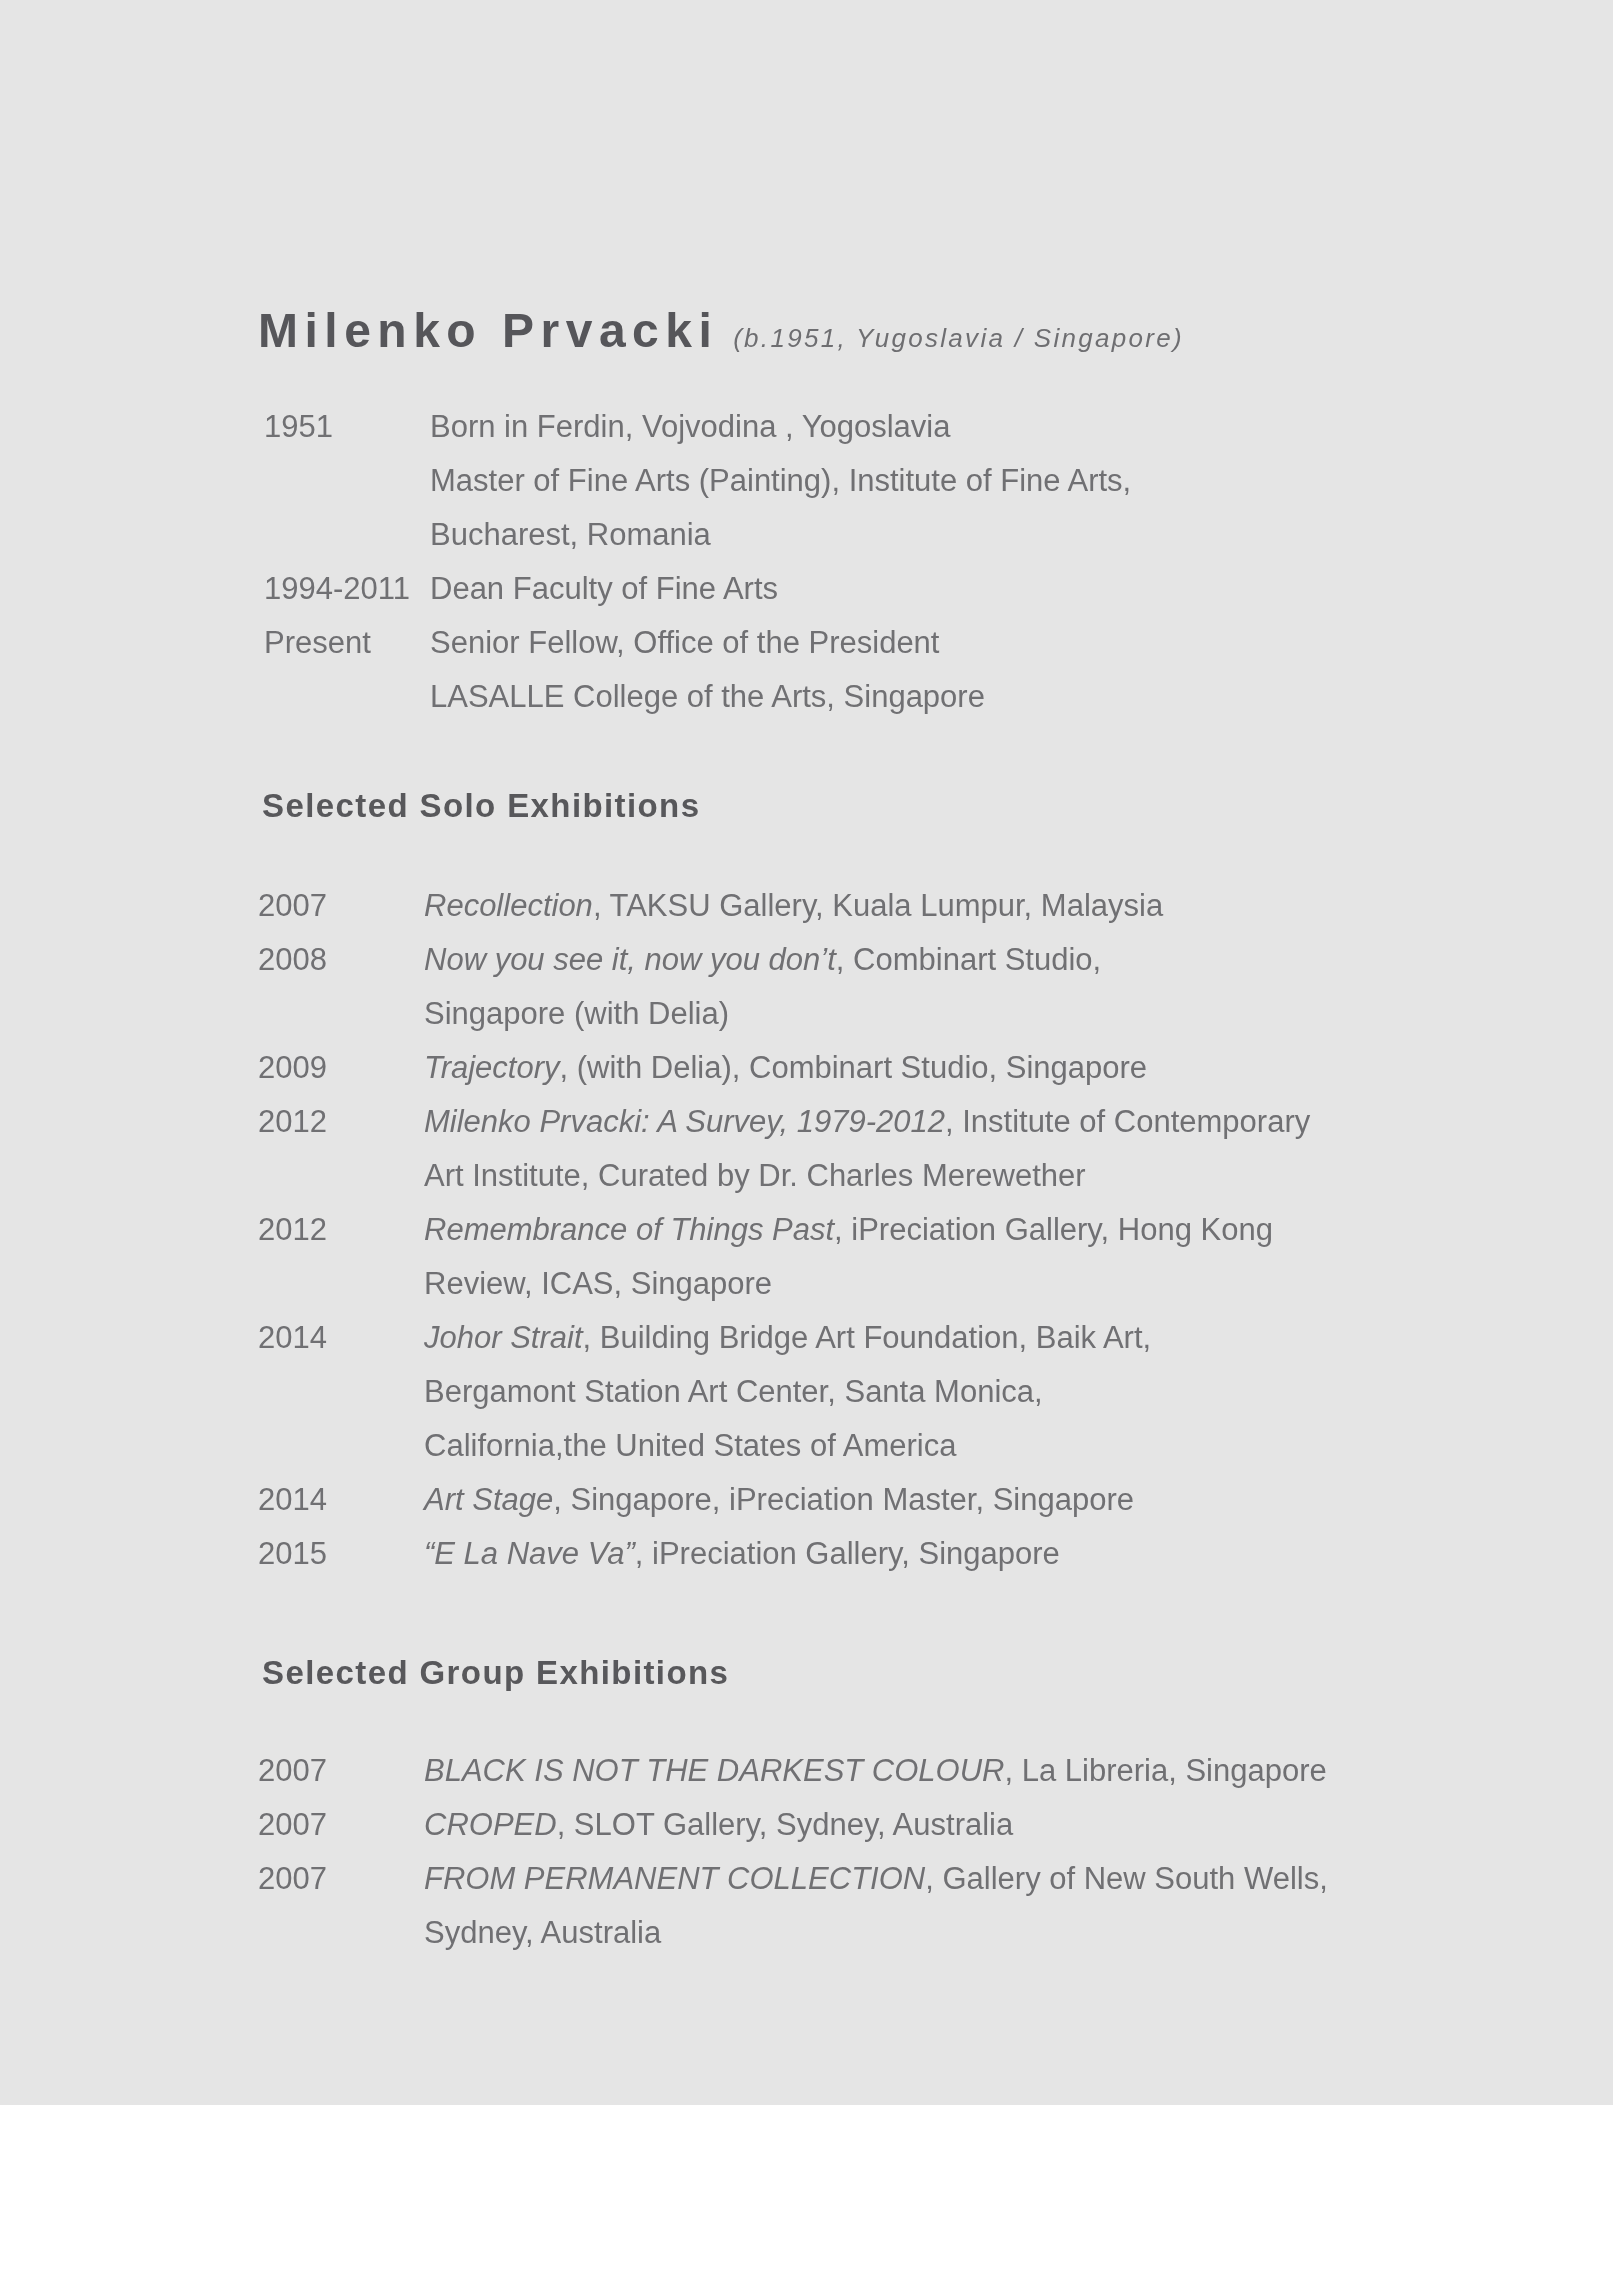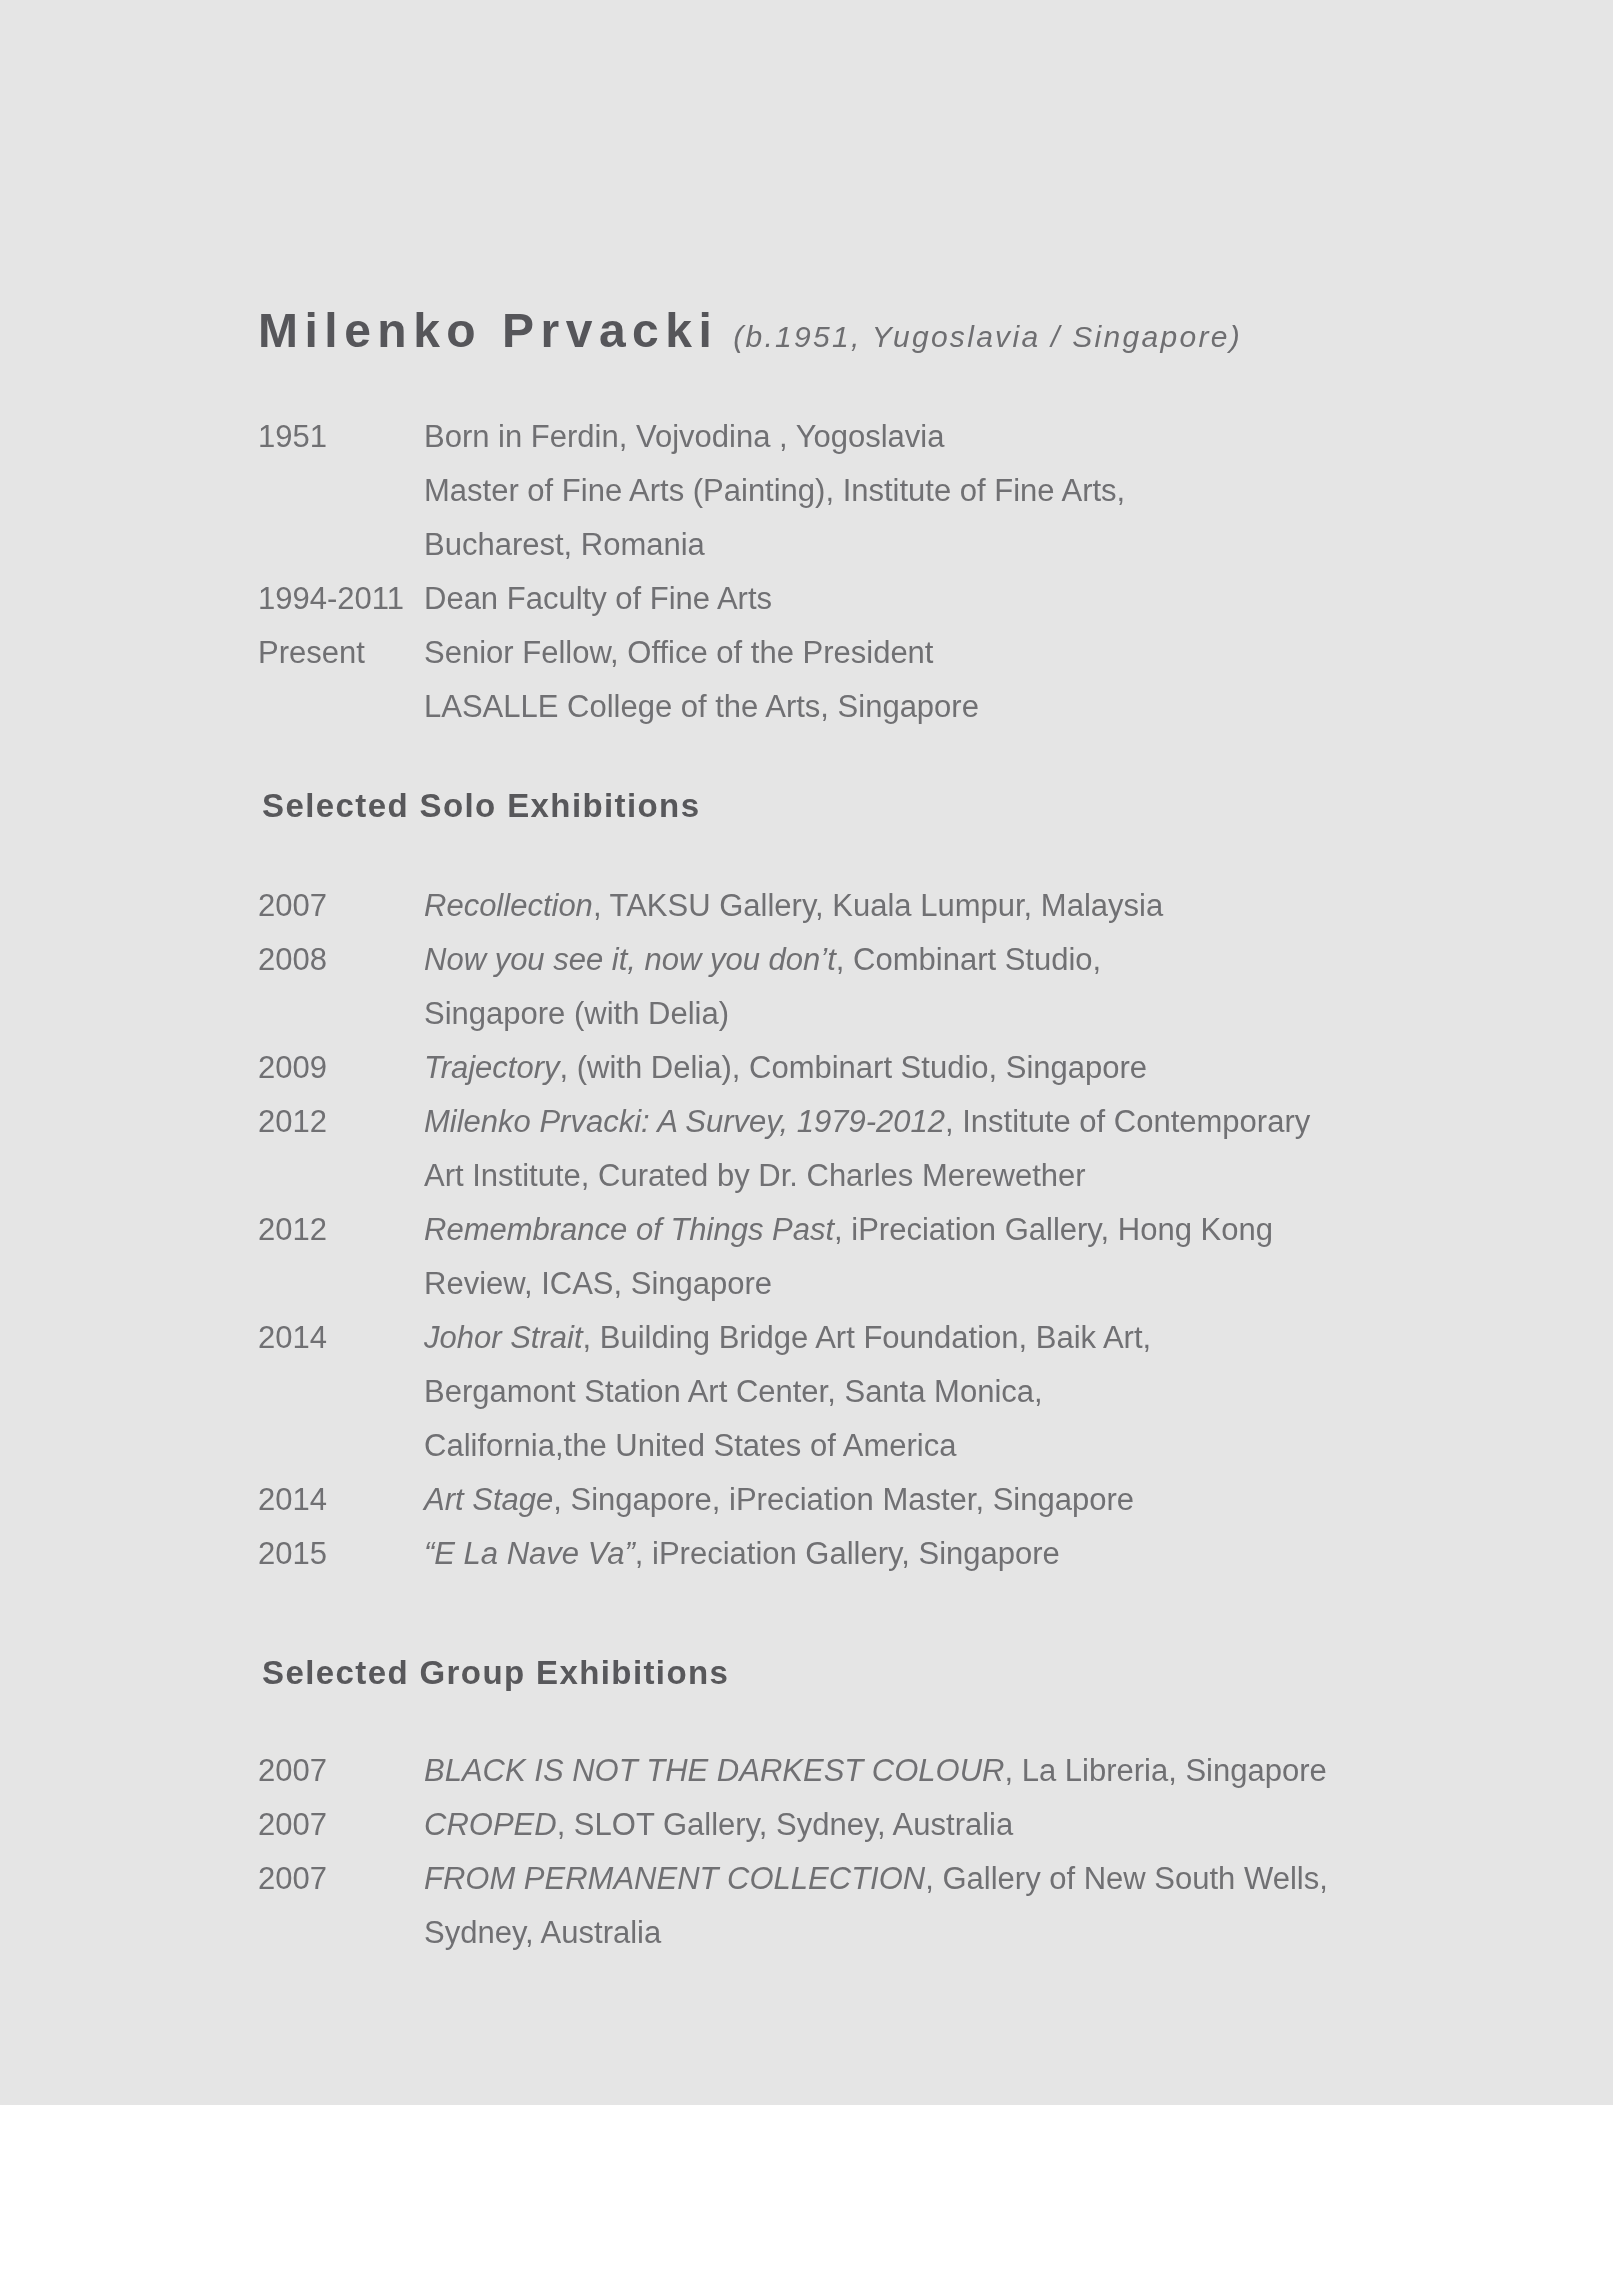--- a/index.html
+++ b/index.html
@@ -25,35 +25,35 @@
     white-space: nowrap;
   }
   .artist-name {
     font-size: 48px;
     font-weight: 700;
     letter-spacing: 6.5px;
     color: #56565a;
     margin: 0;
   }
   .artist-subtitle {
-    font-size: 30px;
+    font-size: 26px;
     font-style: italic;
     letter-spacing: 2.3px;
     color: #6e6e71;
     margin-left: 14.8px;
   }
   .cv-list {
     position: absolute;
     left: 258px;
     right: 74px;
     font-size: 31px;
     line-height: 54px;
     color: #707073;
   }
-  .bio-list   { top: 410px; }
+  .bio-list   { top: 400px; margin-left: 6px; }
   .solo-list  { top: 879px; }
   .group-list { top: 1744px; }
   .cv-row {
     display: flex;
     align-items: flex-start;
   }
   .cv-date {
     flex: 0 0 166px;
     white-space: nowrap;
   }

